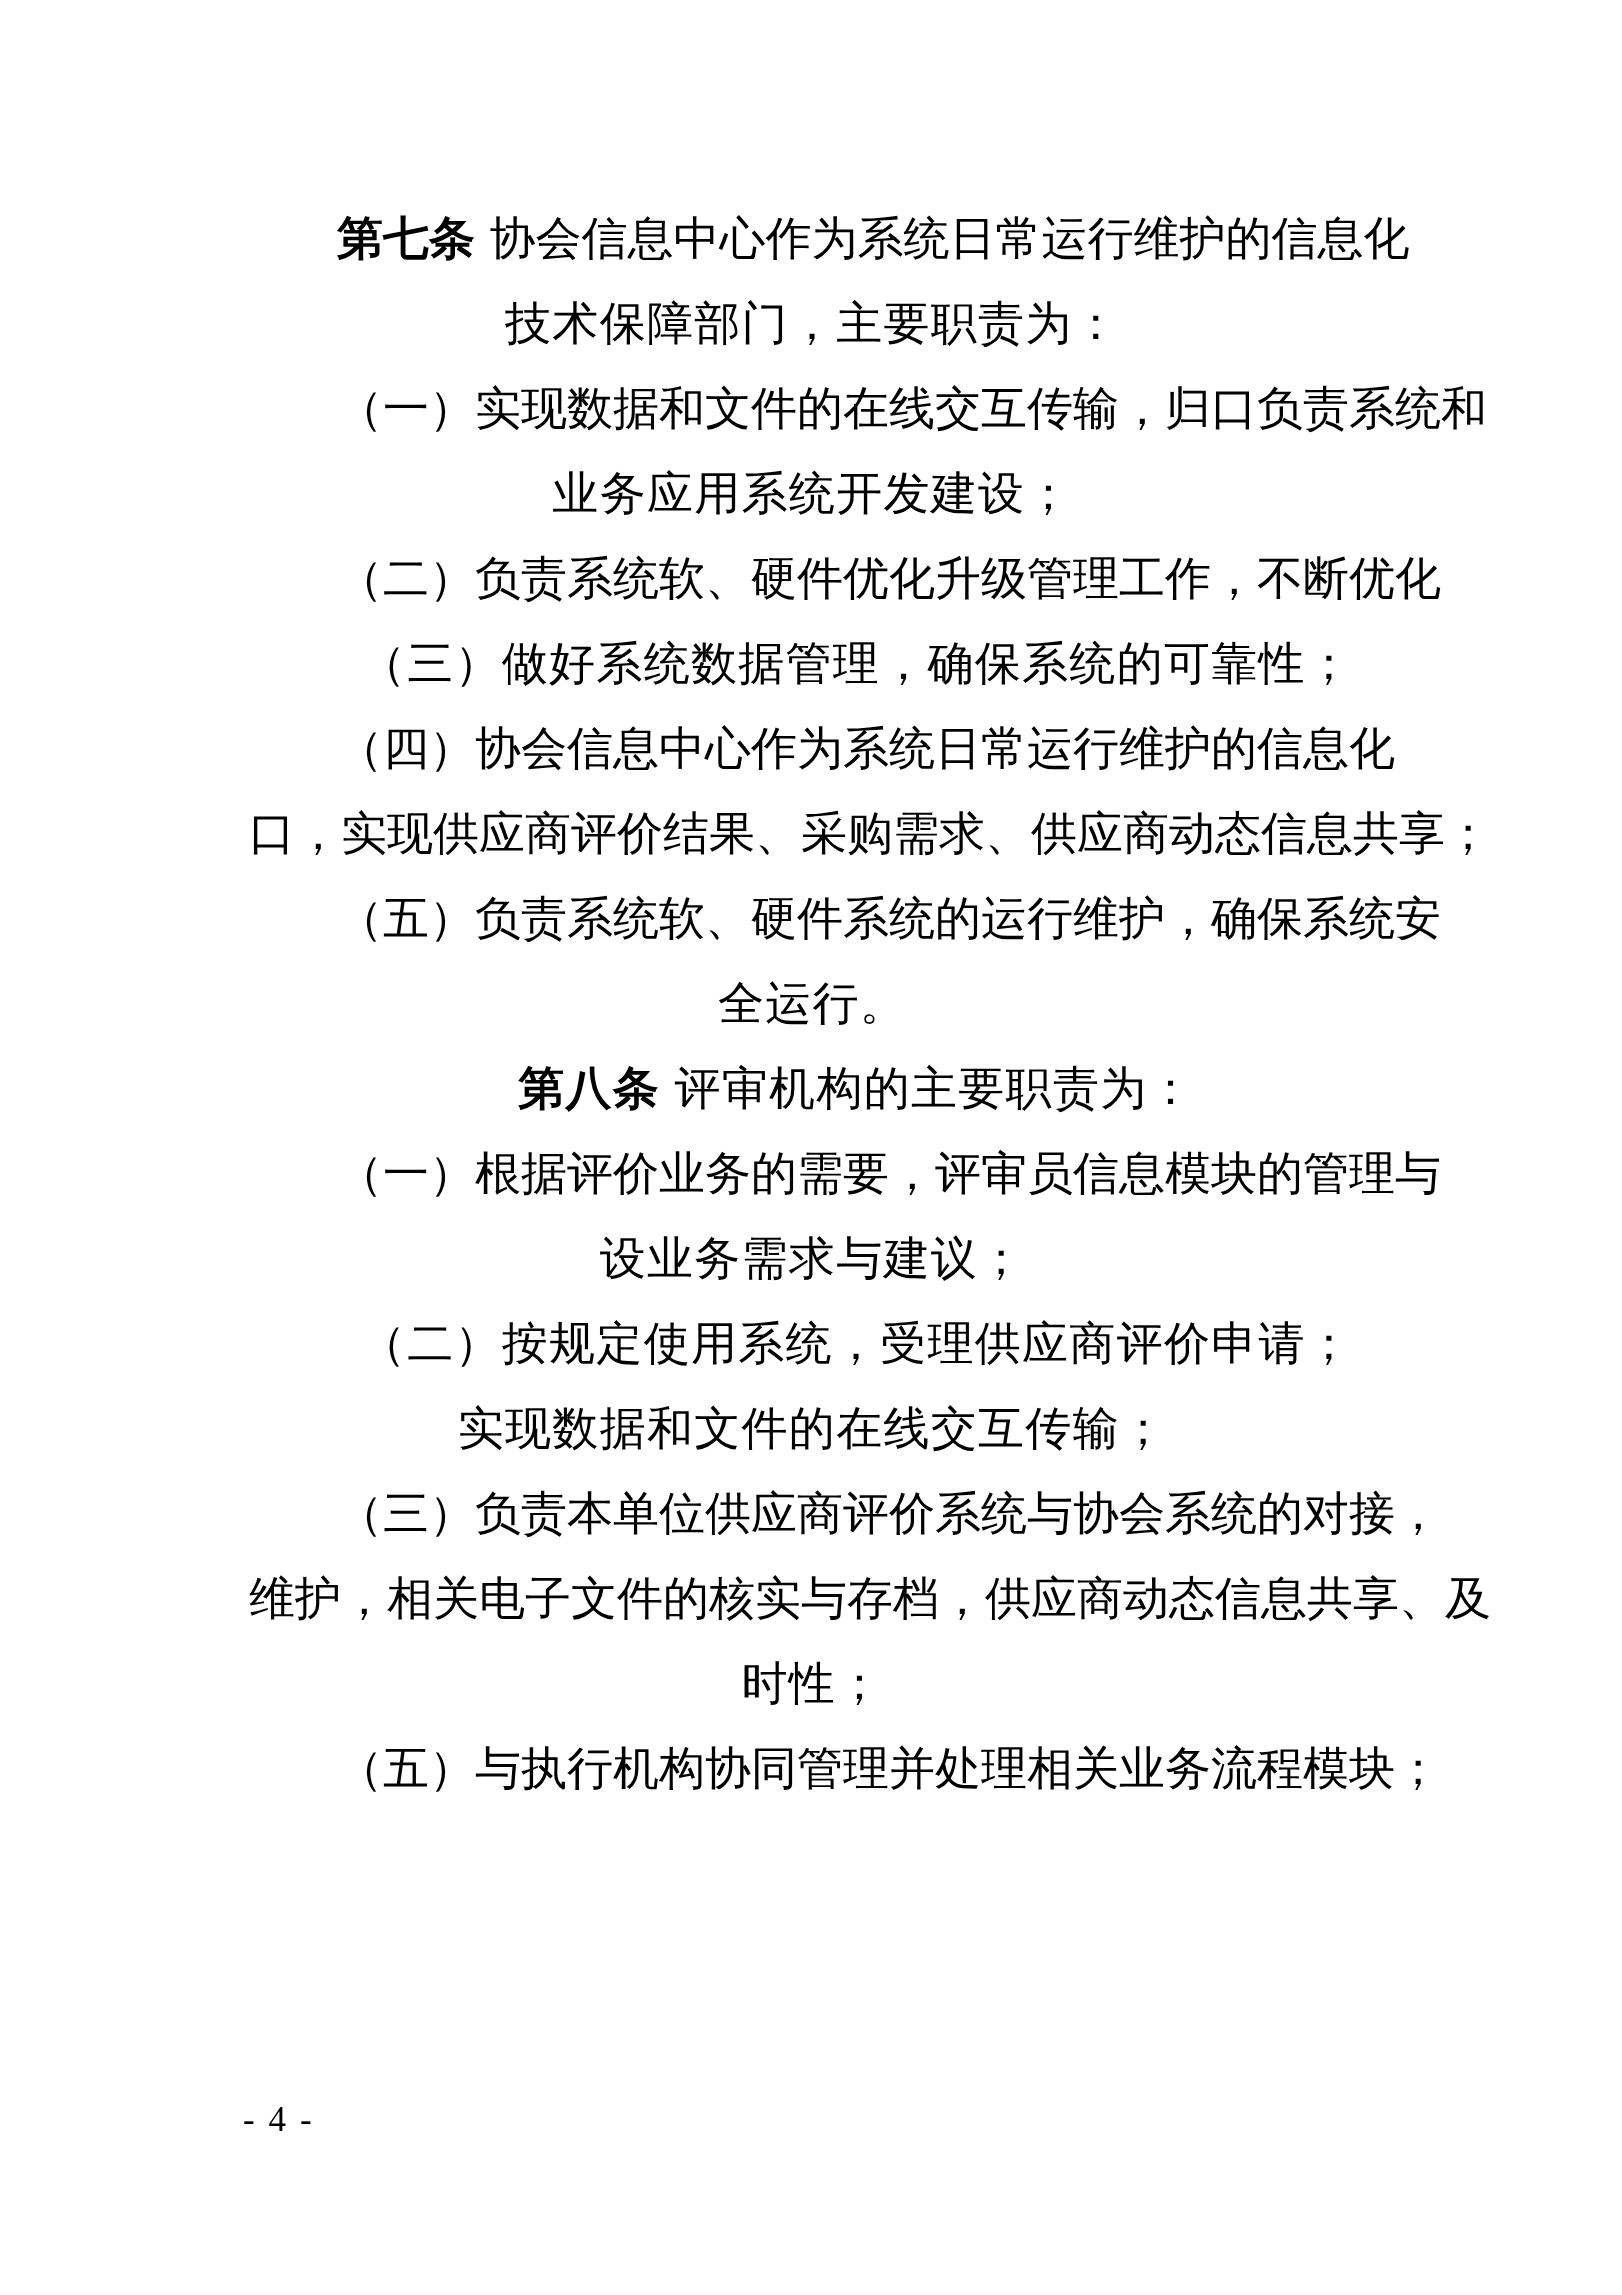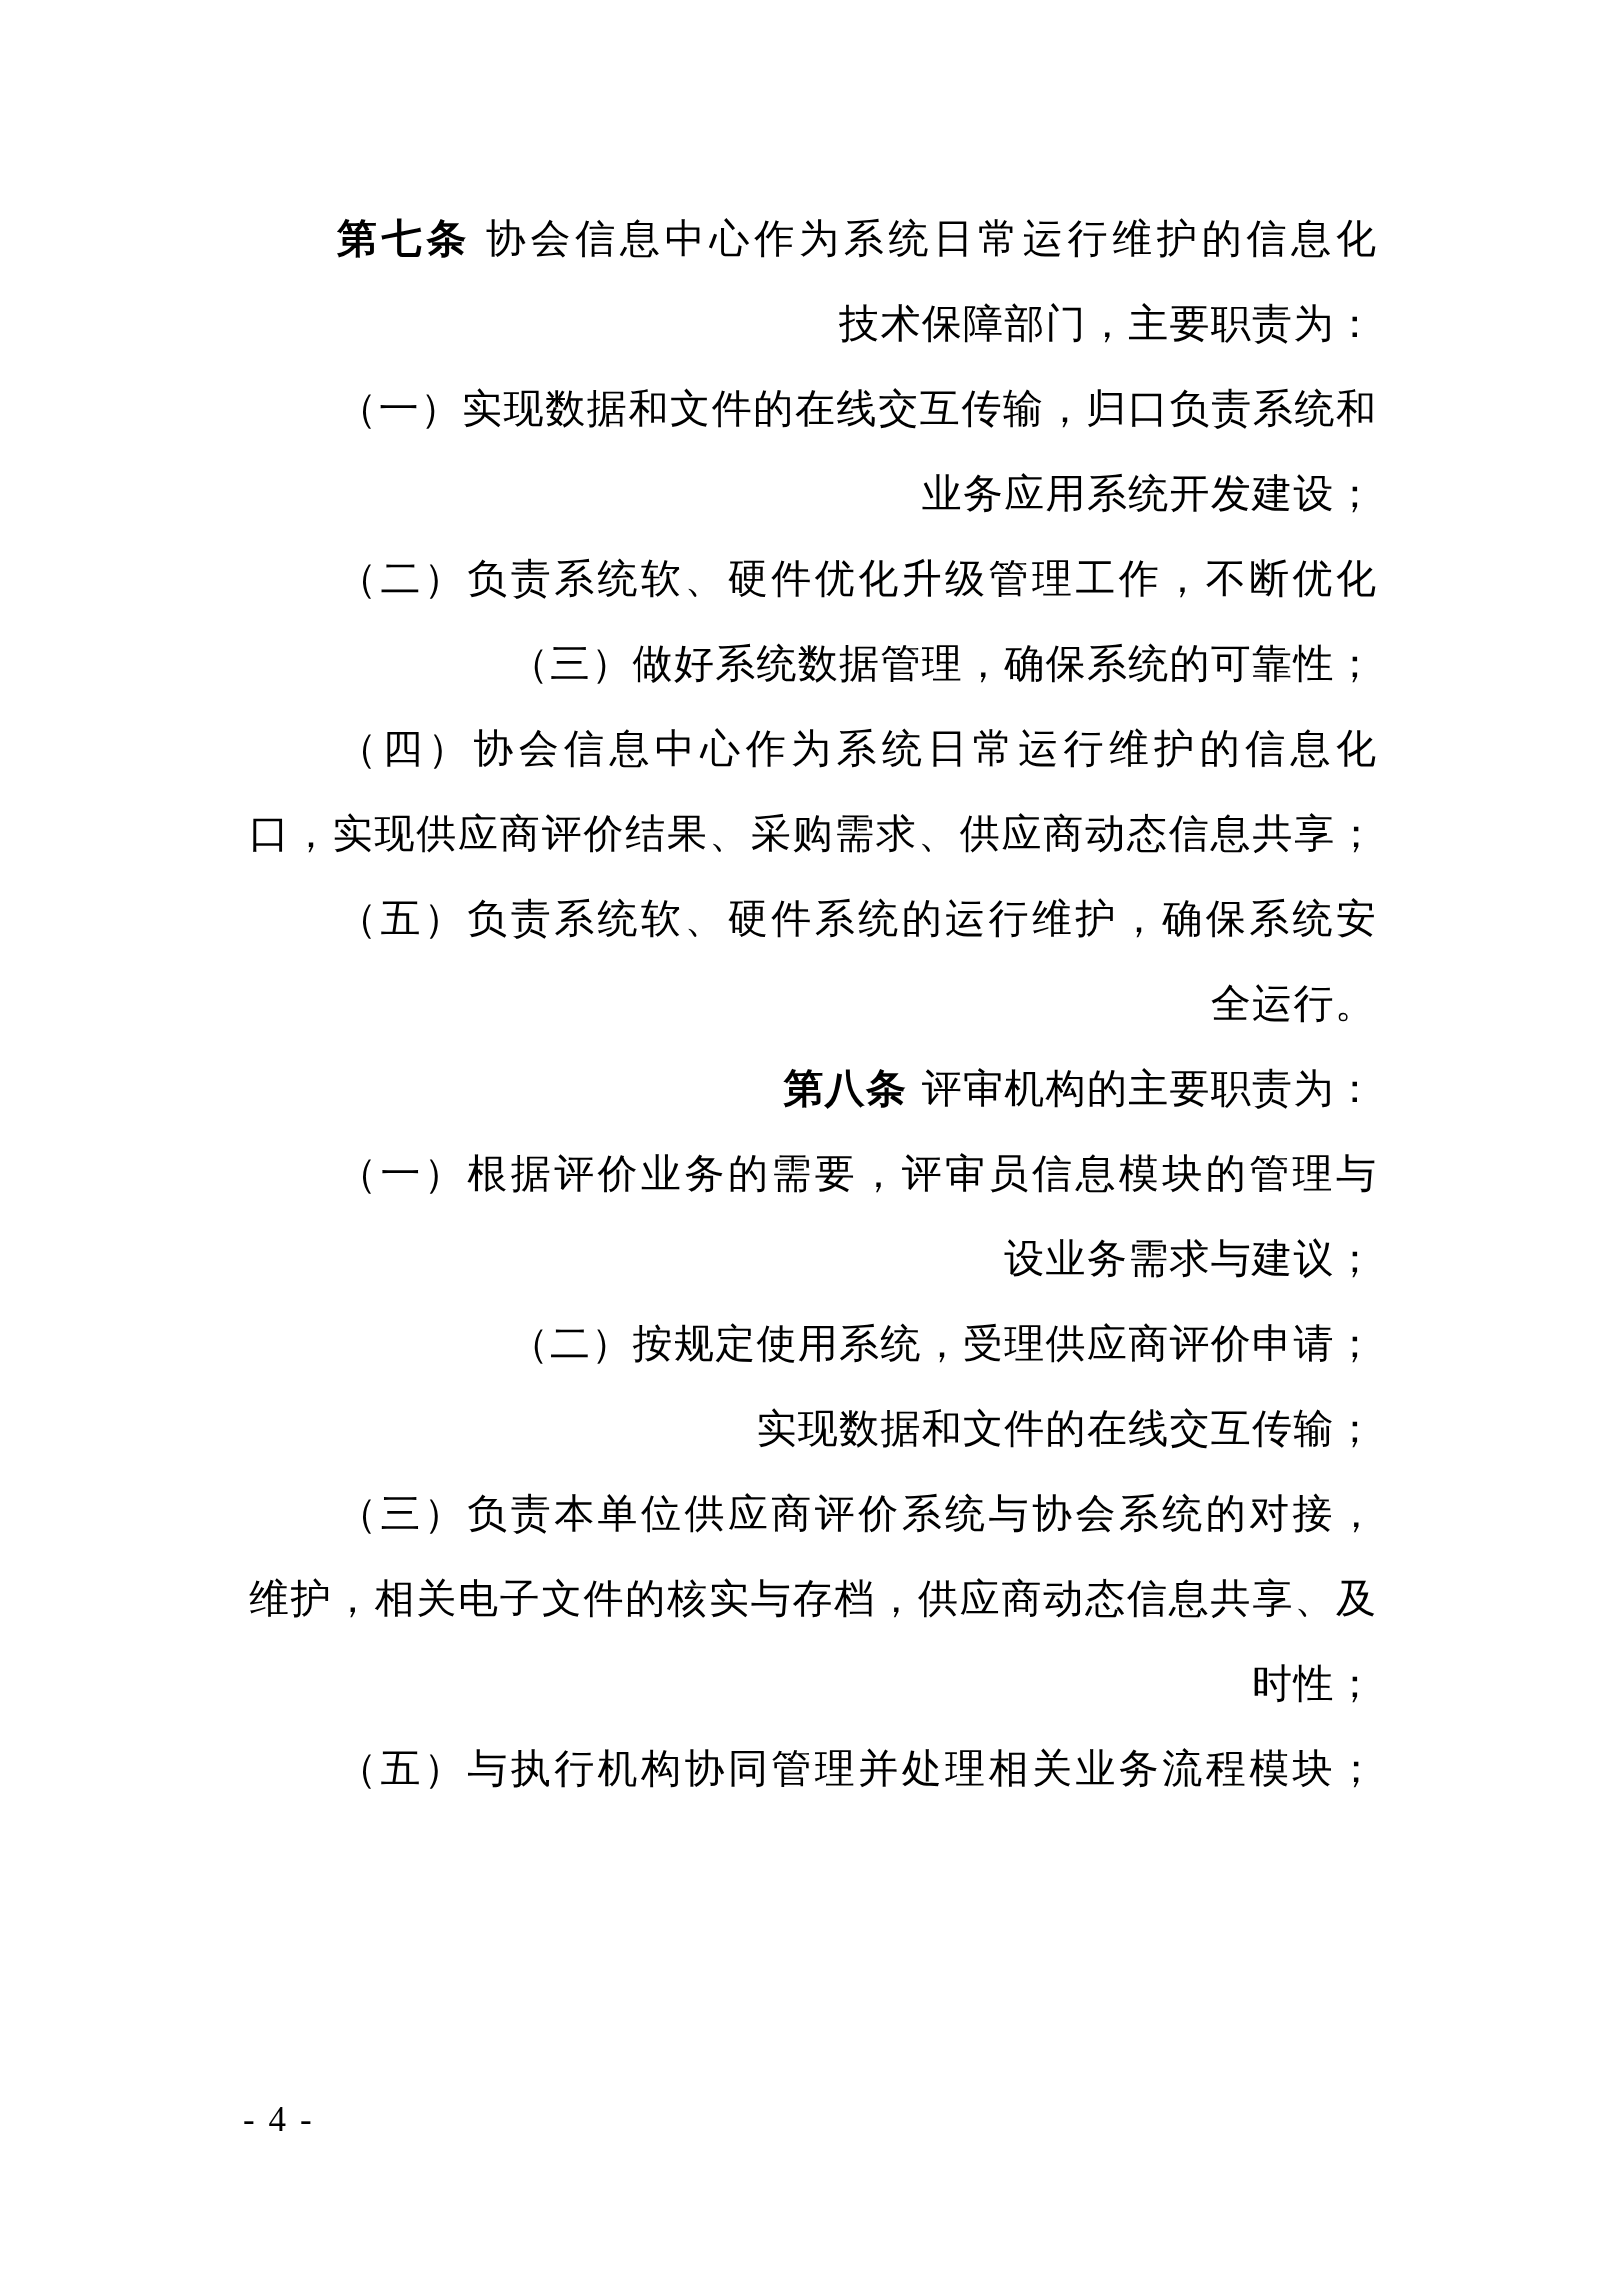--- a/index.html
+++ b/index.html
@@ -25,30 +25,30 @@
   }
   .body-text {
     position: absolute;
     left: 249px;
     top: 196px;
     width: 1127px;
   }
   .line {
     height: 85px;
     line-height: 85px;
-    font-size: 40px;
+    font-size: 46px;
     white-space: nowrap;
     overflow: visible;
   }
   .line.full {
     text-align: justify;
     text-align-last: justify;
   }
   .line.partial {
-    text-align: right;
+    text-align: center;
     letter-spacing: 1.3px;
   }
   .line.indent {
     padding-left: 88px;
   }
   .article-label {
     font-weight: bold;
     font-family: "DejaVu Sans", "Liberation Sans", sans-serif;
     margin-right: 14.4px;
   }

